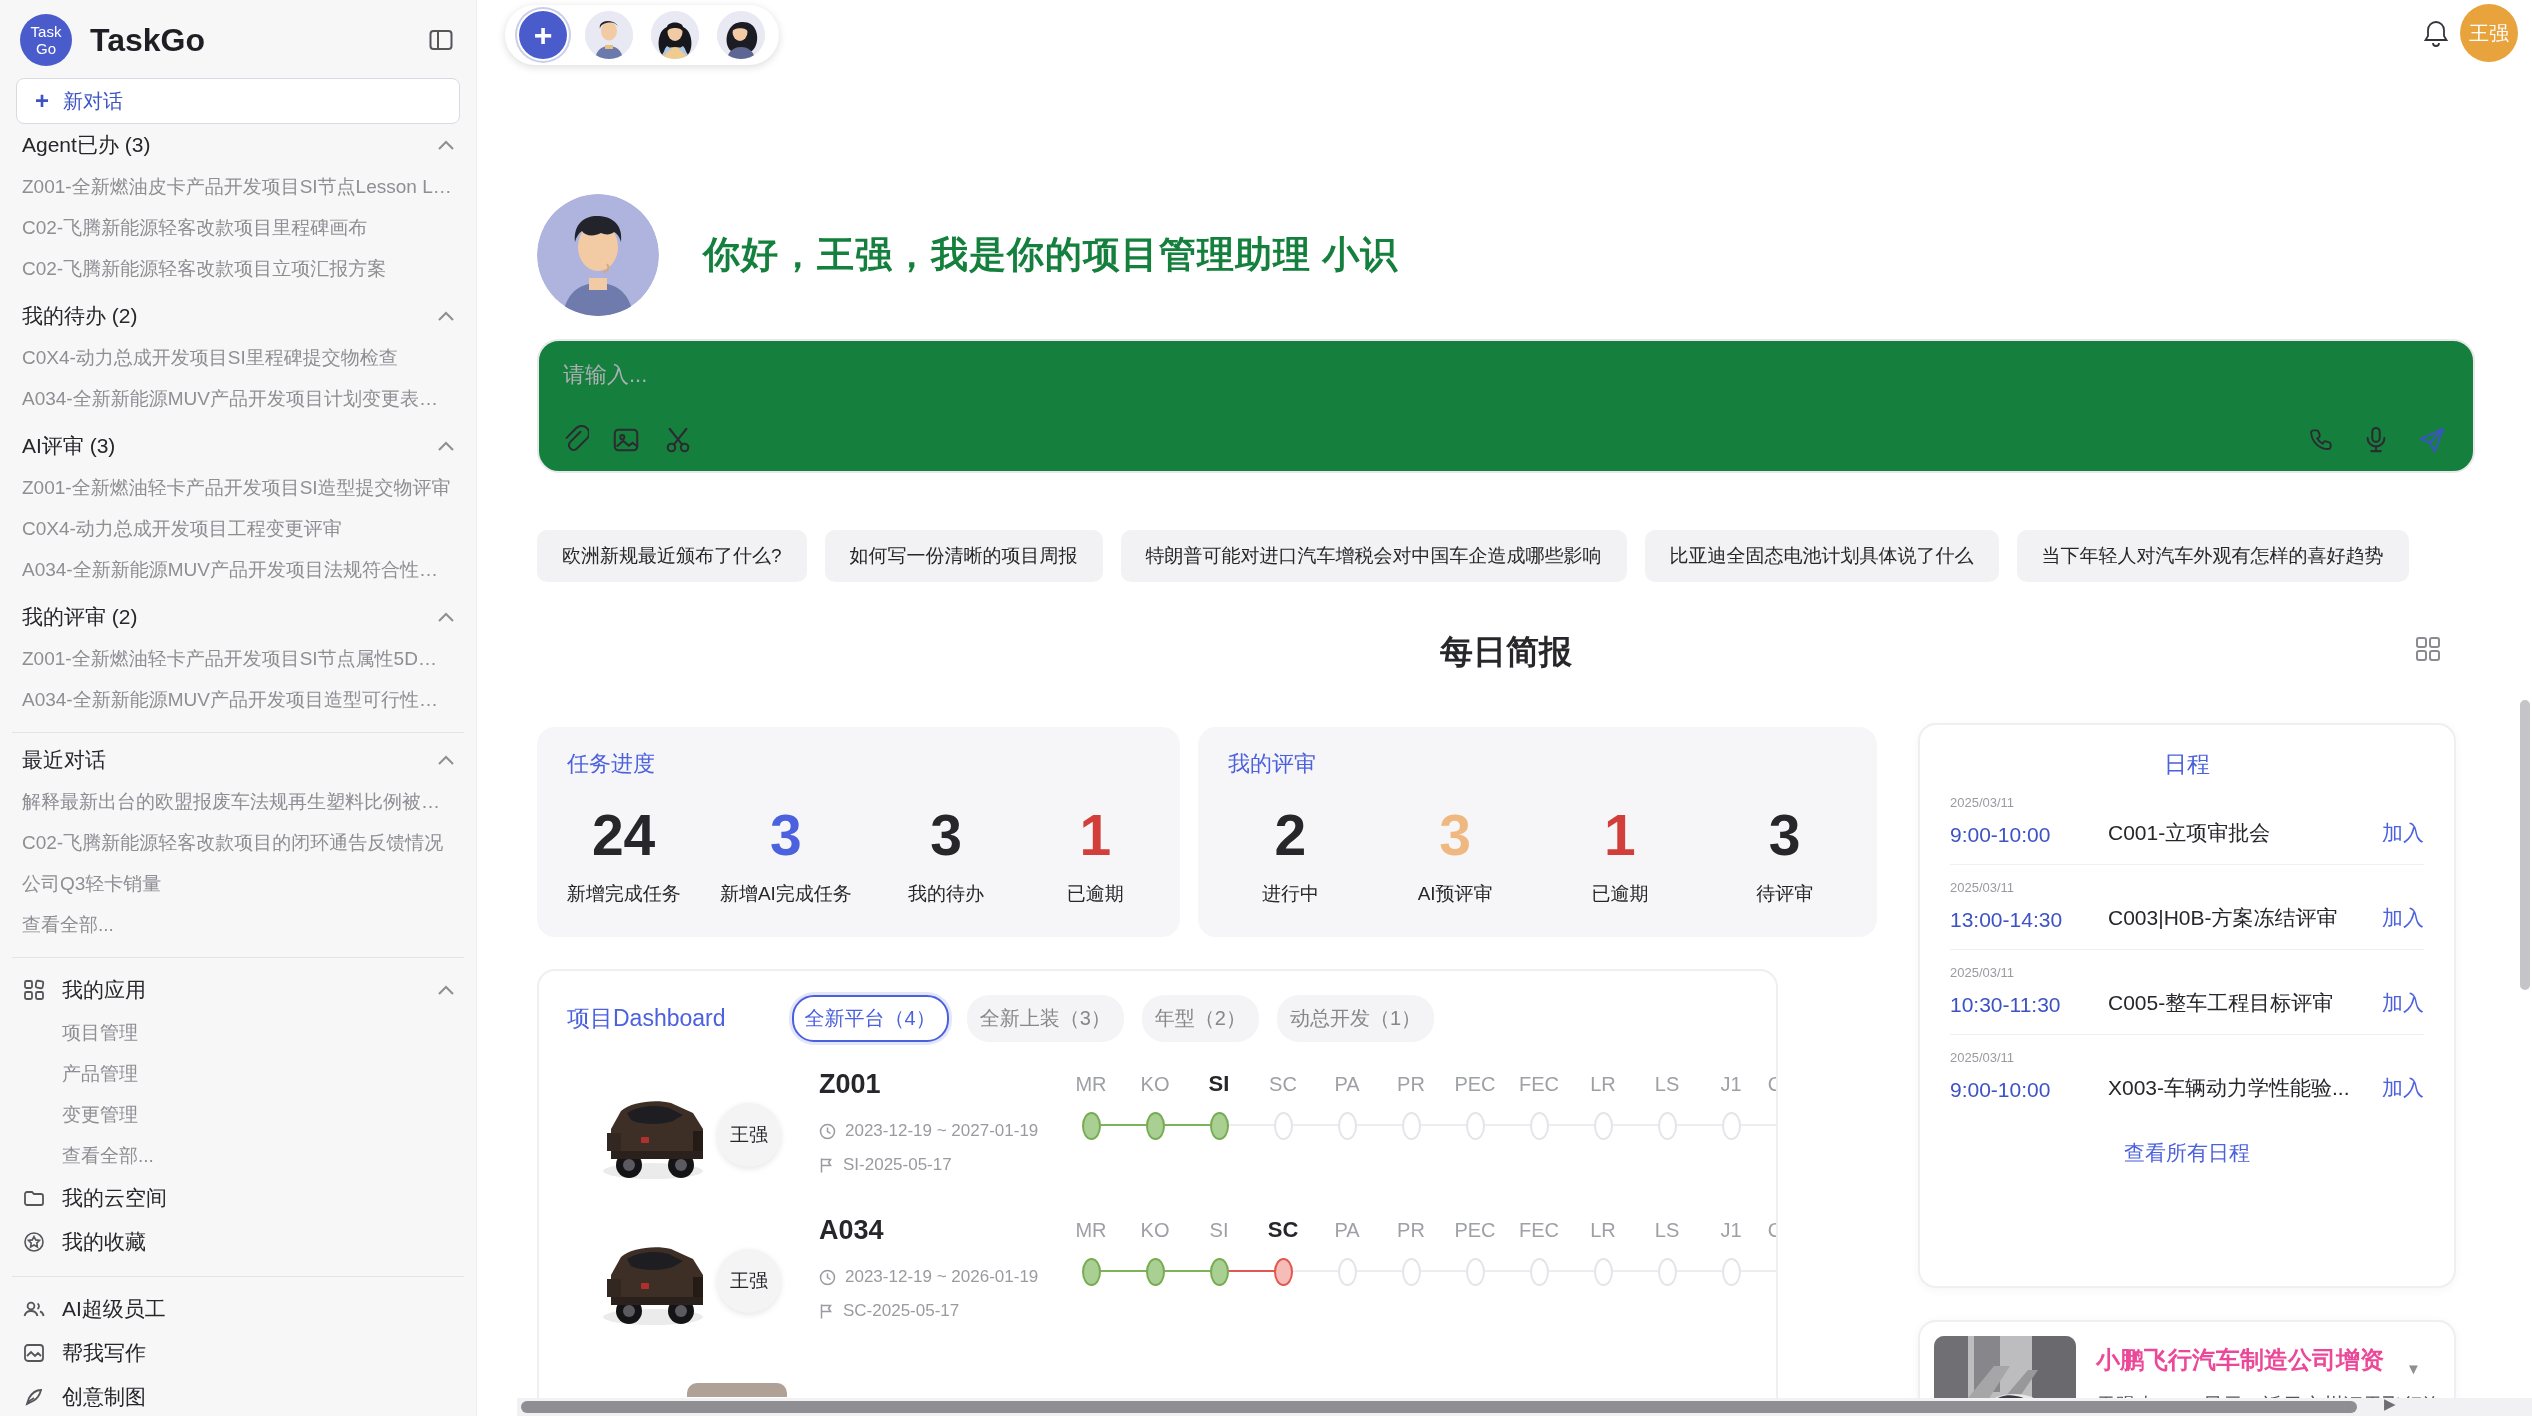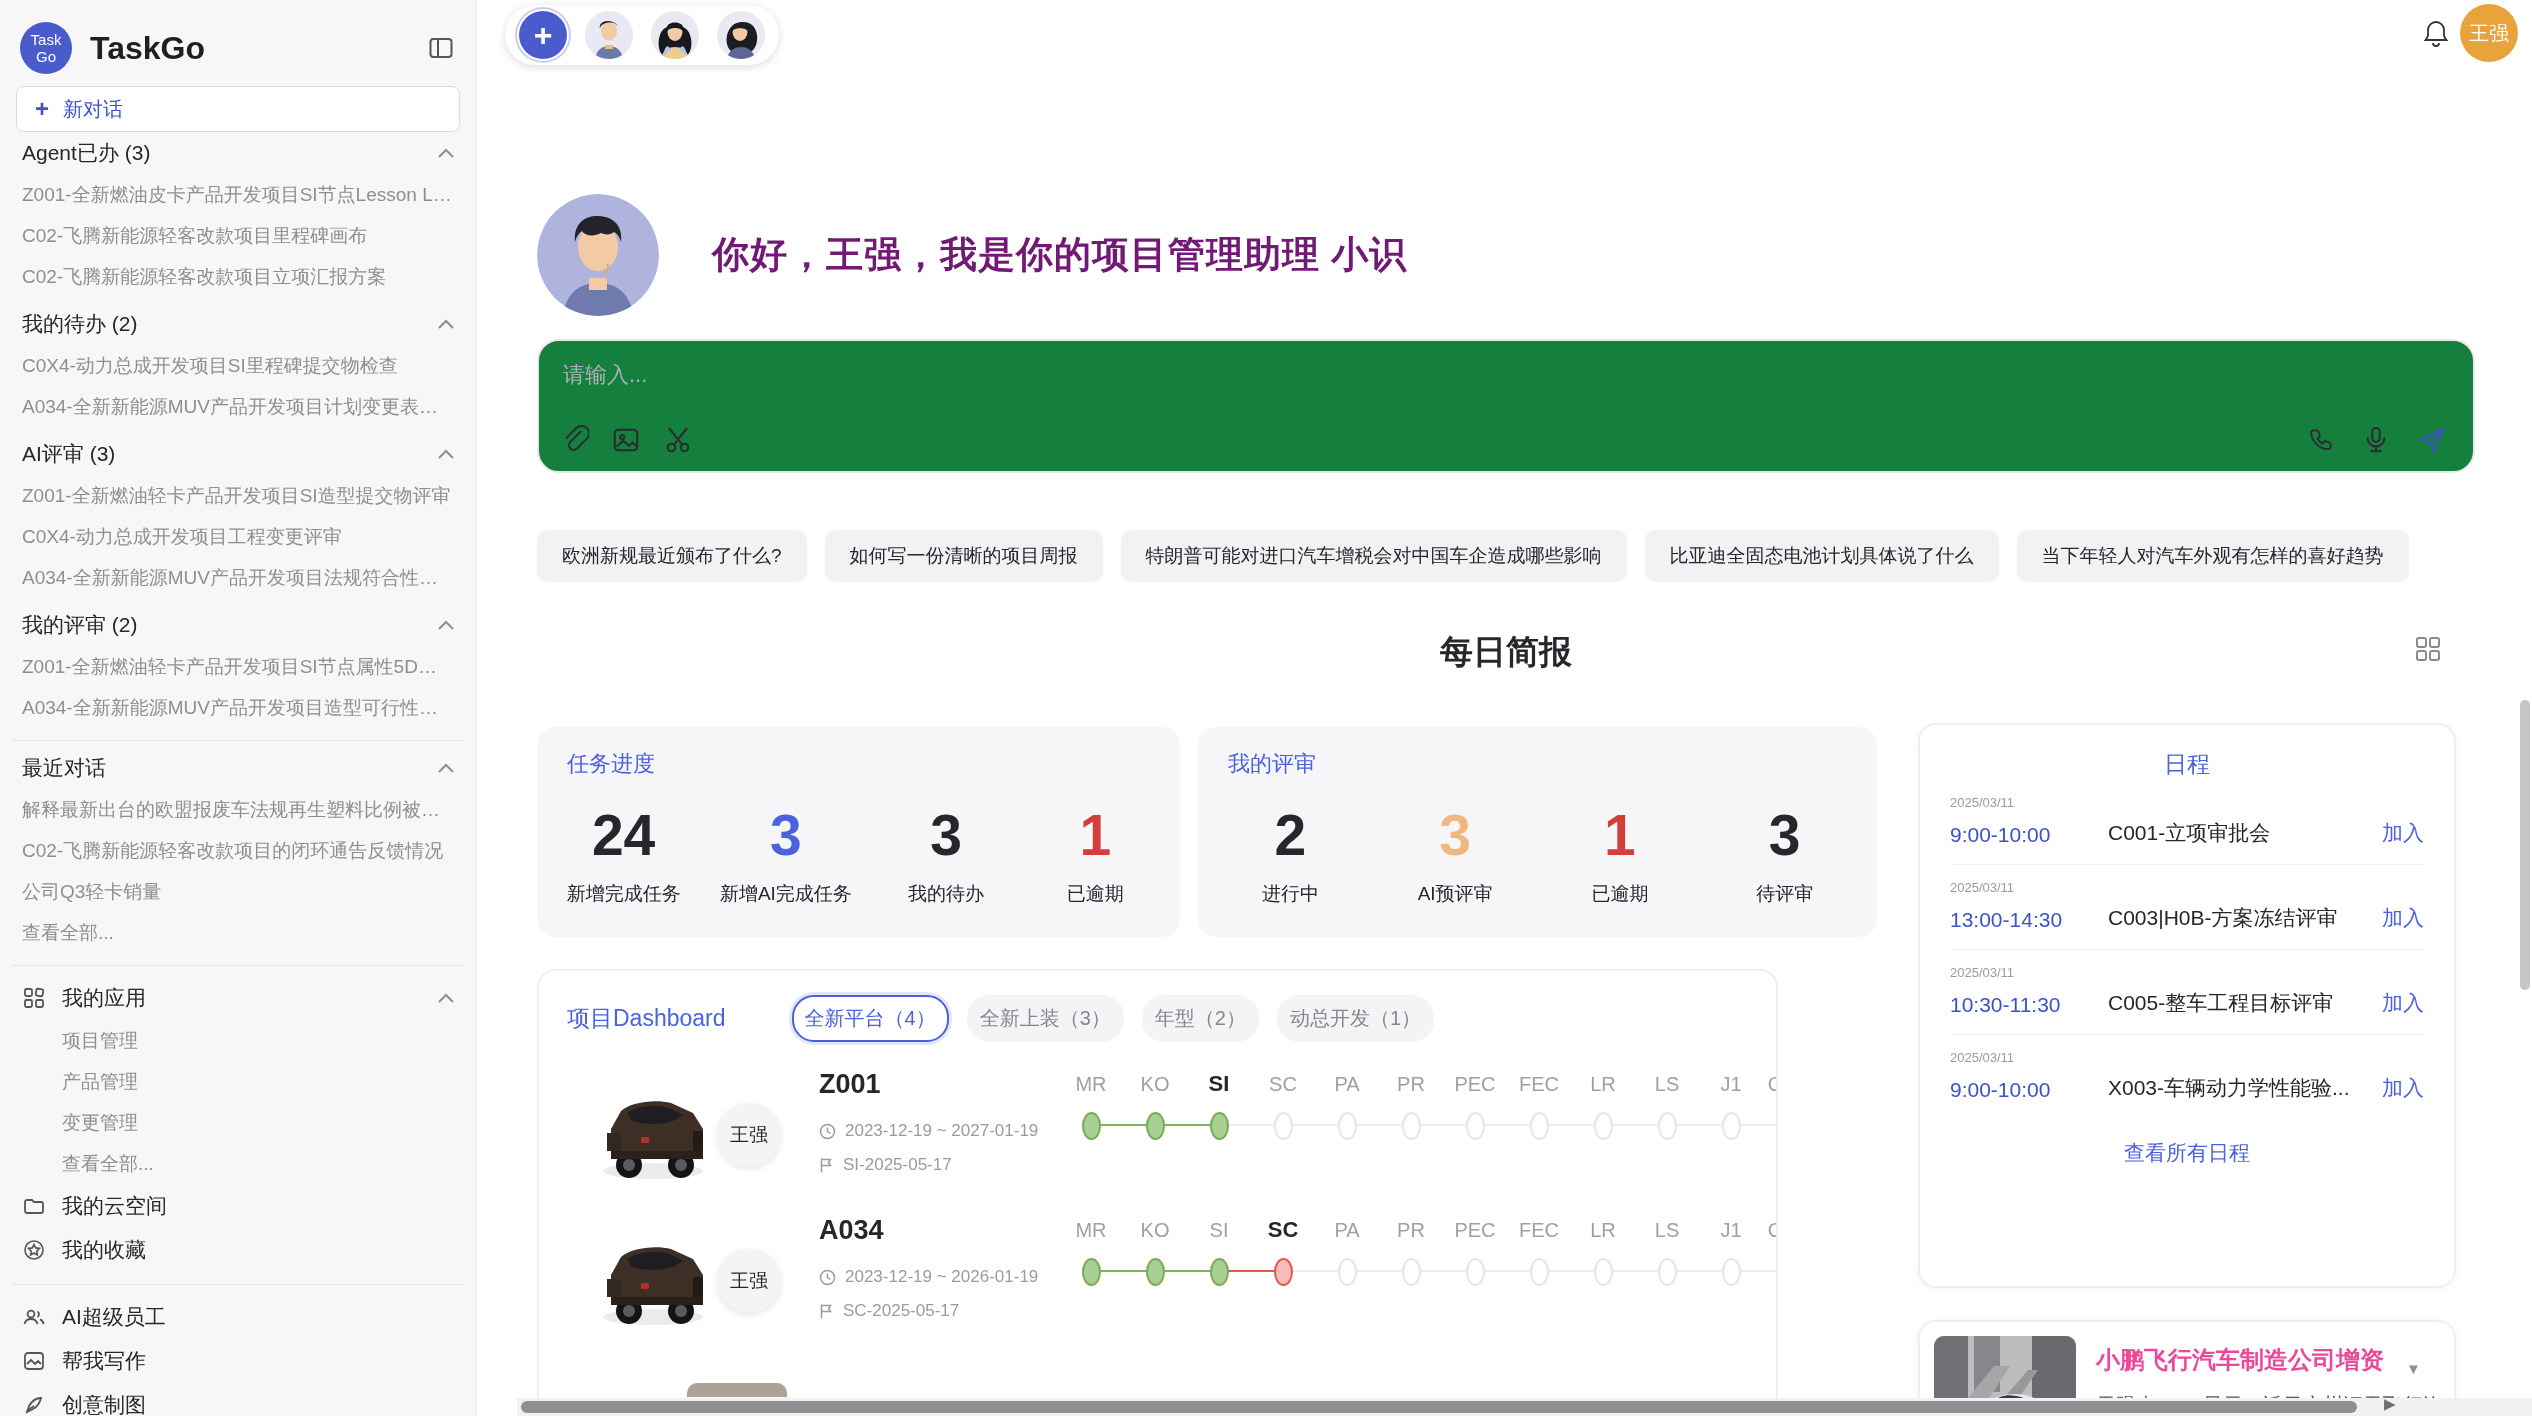--- a/index.html
+++ b/index.html
@@ -2,21 +2,21 @@
 <html><head>
 <meta charset="utf-8">
 <style>
   html,body{margin:0;padding:0;background:#fff;}
   .root{position:relative;width:2532px;height:1416px;overflow:hidden;background:#fff;
         font-family:"Liberation Sans","DejaVu Sans",sans-serif;color:#26262B;}
   svg{display:block;}
 
   
   .sidebar{position:absolute;left:0;top:0;bottom:0;width:477px;background:#F7F7F8;
-           border-right:1px solid #ECECEE;box-sizing:border-box;padding:12px 16px;overflow:hidden;}
+           border-right:1px solid #ECECEE;box-sizing:border-box;padding:4px 16px;overflow:hidden;}
   .sb-head{display:flex;align-items:center;height:72px;padding:0 4px;}
   .logo{width:52px;height:52px;border-radius:50%;background:#4A5BCC;color:#fff;flex:none;
         display:flex;flex-direction:column;align-items:center;justify-content:center;
         font-size:15px;line-height:17px;}
   .sb-title{font-size:32px;font-weight:bold;color:#1E1E24;margin-left:18px;flex:1;}
   .panel-btn{width:30px;height:30px;display:flex;align-items:center;justify-content:center;cursor:pointer;}
   .new-chat{height:44px;border:1px solid #DADAE4;background:#fff;border-radius:8px;margin-top:2px;
             display:flex;align-items:center;color:#3D53C5;font-size:20px;padding:0 18px;cursor:pointer;}
   .new-chat .plus{font-size:24px;margin-right:14px;font-weight:bold;}
   .sec-head{height:42px;display:flex;align-items:center;justify-content:space-between;
@@ -42,21 +42,21 @@
             box-shadow:0 0 0 2px #fff,0 0 0 4px #C9CFEA;font-weight:bold;line-height:0;}
   .tb-avatar{width:48px;height:48px;border-radius:50%;overflow:hidden;background:#E9E9F4;cursor:pointer;}
   .bell{position:absolute;left:2422px;top:18px;cursor:pointer;}
   .user-avatar{position:absolute;left:2460px;top:4px;width:58px;height:58px;border-radius:50%;
                background:#E8A33D;color:#fff;display:flex;align-items:center;justify-content:center;
                font-size:20px;cursor:pointer;}
 
   
   .greet{position:absolute;left:537px;top:194px;display:flex;align-items:center;gap:44px;}
   .greet-avatar{width:122px;height:122px;border-radius:50%;overflow:hidden;flex:none;}
-  .greet-text{font-size:37px;font-weight:bold;color:#701a75;letter-spacing:1px;margin-left:9px;}
+  .greet-text{font-size:37px;font-weight:bold;color:#15803d;letter-spacing:1px;}
 
   
   .inputbox{position:absolute;left:537px;top:339px;width:1938px;height:134px;border:2px solid #E7E7EC;
             border-radius:22px;background:#15803d;box-sizing:border-box;}
   .input-field{position:absolute;left:22px;top:20px;right:22px;border:none;outline:none;
                font-size:22px;color:#26262B;background:transparent;
                font-family:"Liberation Sans","DejaVu Sans",sans-serif;}
   .input-field::placeholder{color:#AEAEB4;}
   .in-tools-l{position:absolute;left:22px;bottom:16px;display:flex;gap:22px;align-items:center;}
   .in-tools-r{position:absolute;right:26px;bottom:16px;display:flex;gap:28px;align-items:center;}

